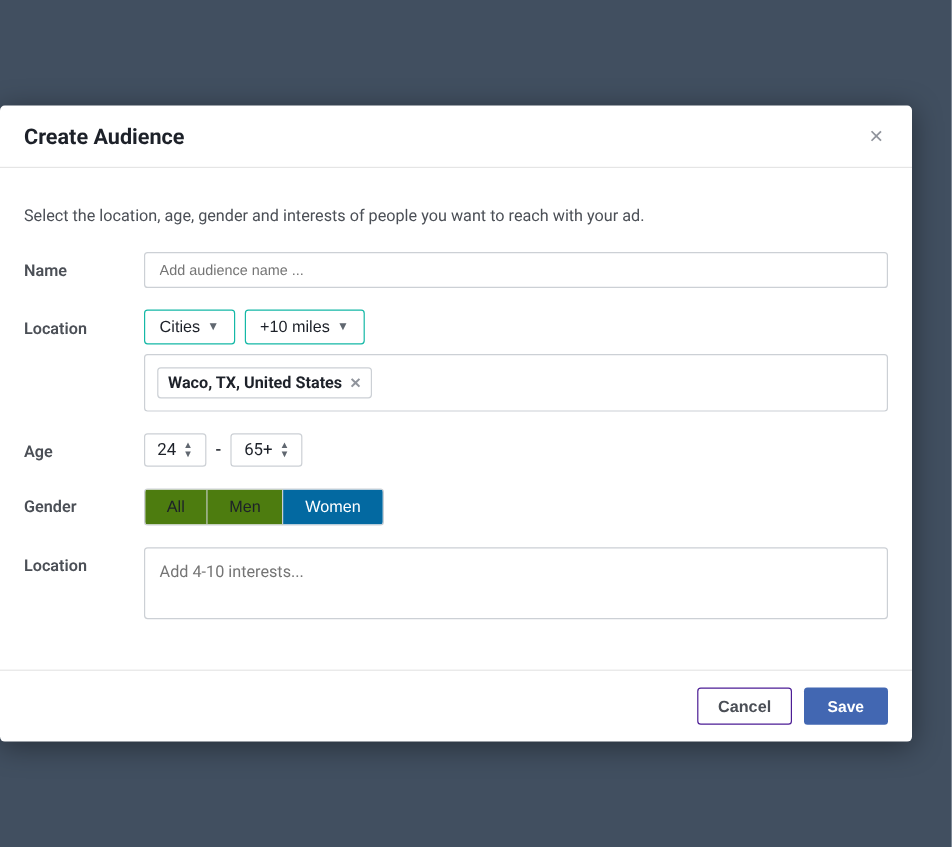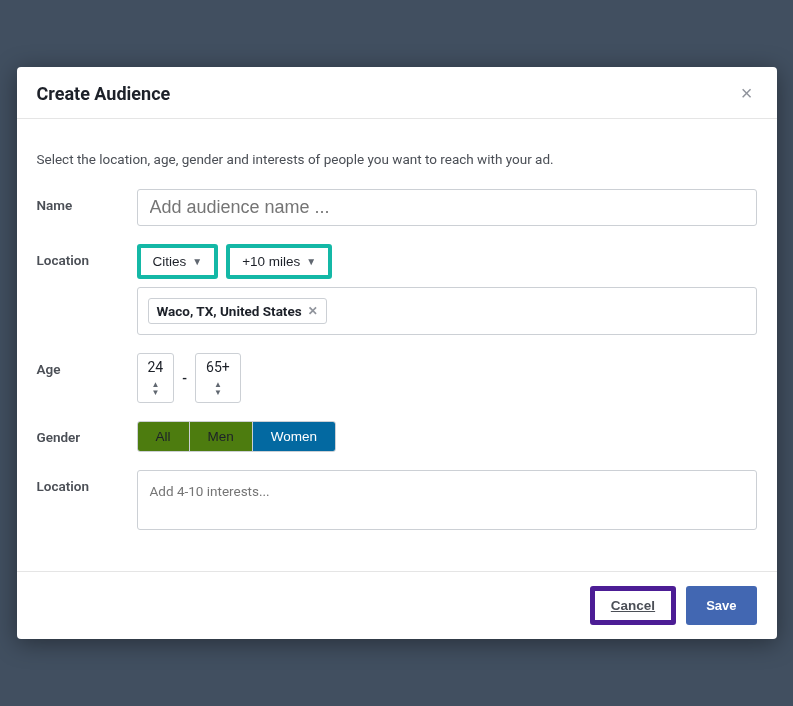--- a/index.html
+++ b/index.html
@@ -15,21 +15,20 @@
       height: 706px;
       overflow: hidden;
     }
 
     .modal-overlay {
       position: absolute;
       inset: 0;
       background: rgba(0,0,0,0.4);
       display: flex;
       align-items: center;
-      justify-content: center;
     }
 
     .modal {
       background: #fff;
       border-radius: 4px;
       width: 760px;
       max-width: 760px;
       box-shadow: 0 4px 24px rgba(0,0,0,0.4);
       position: relative;
       padding: 0;
@@ -89,38 +88,38 @@
     .form-control {
       flex: 1;
     }
 
     
     .name-input {
       width: 100%;
       padding: 7px 12px;
       border: 1px solid #ccd0d5;
       border-radius: 3px;
-      font-size: 18px;
+      font-size: 12px;
       color: #000000;
       outline: none;
     }
 
     
     .location-top {
       display: flex;
       gap: 8px;
       margin-bottom: 8px;
     }
 
     .dropdown-btn {
       display: flex;
       align-items: center;
       gap: 6px;
       padding: 6px 12px;
-      border: 4px solid #14b8a6;
+      border: 1px solid #14b8a6;
       border-radius: 3px;
       background: #fff;
       cursor: pointer;
       font-size: 13.5px;
       color: #1d2129;
     }
 
     .chevron {
       font-size: 10px;
       color: #606770;
@@ -168,21 +167,20 @@
       display: flex;
       align-items: center;
       border: 1px solid #ccd0d5;
       border-radius: 3px;
       overflow: hidden;
       padding: 5px 10px;
       font-size: 14px;
       color: #1d2129;
       background: #fff;
       gap: 6px;
-      flex-direction: column;
     }
 
     .spinner-arrows {
       display: flex;
       flex-direction: column;
       font-size: 8px;
       color: #606770;
       line-height: 1;
     }
 
@@ -237,28 +235,27 @@
     .modal-footer {
       border-top: 1px solid #e5e5e5;
       padding: 14px 20px;
       display: flex;
       justify-content: flex-end;
       gap: 10px;
     }
 
     .btn-cancel {
       padding: 7px 16px;
-      border: 5px solid #4c1d95;
+      border: 1px solid #4c1d95;
       border-radius: 3px;
       background: #fff;
       cursor: pointer;
       font-size: 13.5px;
       color: #4b4f56;
       font-weight: 600;
-      text-decoration: underline;
     }
 
     .btn-save {
       padding: 7px 20px;
       border: none;
       border-radius: 3px;
       background: #4267b2;
       cursor: pointer;
       font-size: 13px;
       color: #fff;

